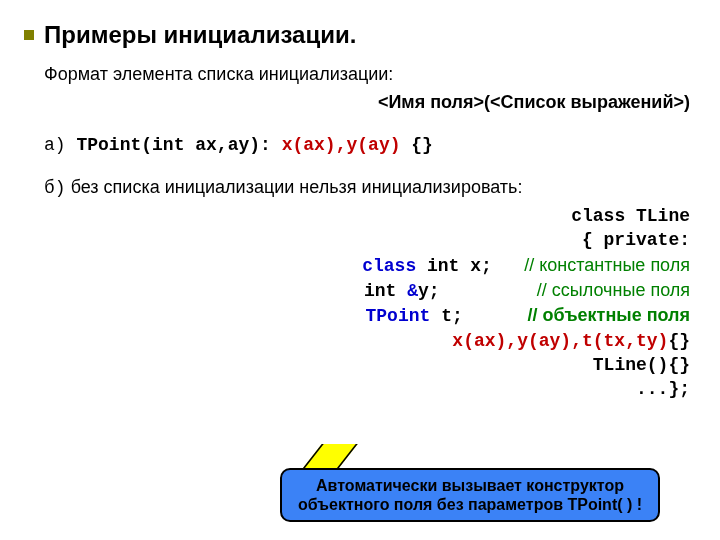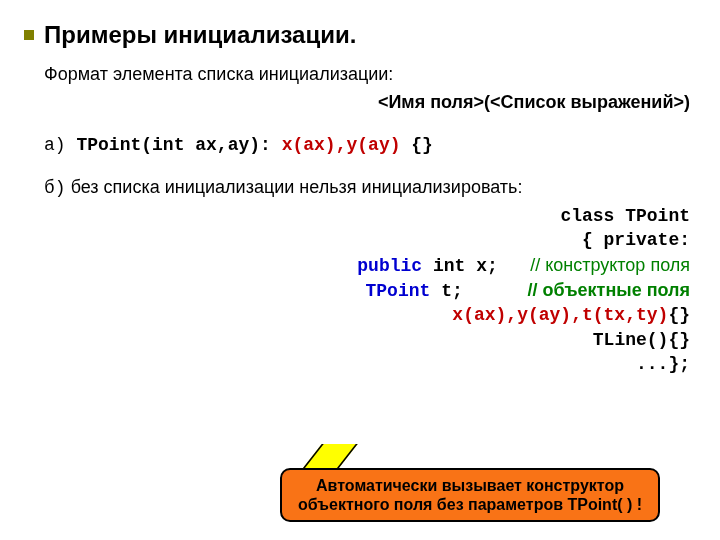--- a/index.html
+++ b/index.html
@@ -69,21 +69,21 @@
     width: 32px;
     height: 30px;
     background: #ffff00;
     border-left: 2px solid #000;
     border-right: 2px solid #000;
     transform: skewX(-38deg);
     z-index: 0;
   }
   .callout-box {
     position: relative;
-    background: #f97316;
+    background: #3b82f6;
     border: 2px solid #000;
     border-radius: 10px;
     padding: 6px 10px;
     font-size: 16px;
     font-weight: bold;
     text-align: center;
     line-height: 1.2;
     z-index: 1;
   }
 </style>
@@ -106,25 +106,26 @@
 
     <div class="para mono line"><span>а)</span> <span class="bold">TPoint(int ax,ay):</span><span class="bold red"> x(ax),y(ay) </span><span class="bold">{}</span></div>
 
     <div class="spacer-md"></div>
 
     <div class="para">
       <span class="mono">б)</span>
       <span>без списка инициализации нельзя инициализировать:</span>
     </div>
 
-    <div class="mono bold indent1 line">class TPoint</div>
+    <div class="mono bold indent1 line">class TLine</div>
     <div class="mono bold indent1 line">{ private:</div>
 
-    <div class="mono bold indent2 line"><span class="blue">public</span><span> int x;</span>   <span class="green-comment" style="font-family:Arial;font-weight:normal">// конструктор поля</span></div>
+    <div class="mono bold indent2 line"><span class="blue">class</span><span> int x;</span>   <span class="green-comment" style="font-family:Arial;font-weight:normal">// константные поля</span></div>
 
+    <div class="mono bold indent2 line"><span>int </span><span class="blue">&amp;</span><span>y;</span>         <span class="green-comment" style="font-family:Arial;font-weight:normal">// ссылочные поля</span></div>
 
     <div class="mono bold indent2 line"><span class="blue">TPoint</span><span> t;</span>      <span class="green-comment" style="font-family:Arial;font-weight:bold">// объектные поля</span></div>
 
 
     <div class="mono bold indent4 line"><span class="red">x(ax),y(ay),t(tx,ty)</span><span>{}</span></div>
 
     <div class="mono bold indent3 line">TLine(){}</div>
 
     <div class="mono bold indent1 line">...};</div>
   </div>

